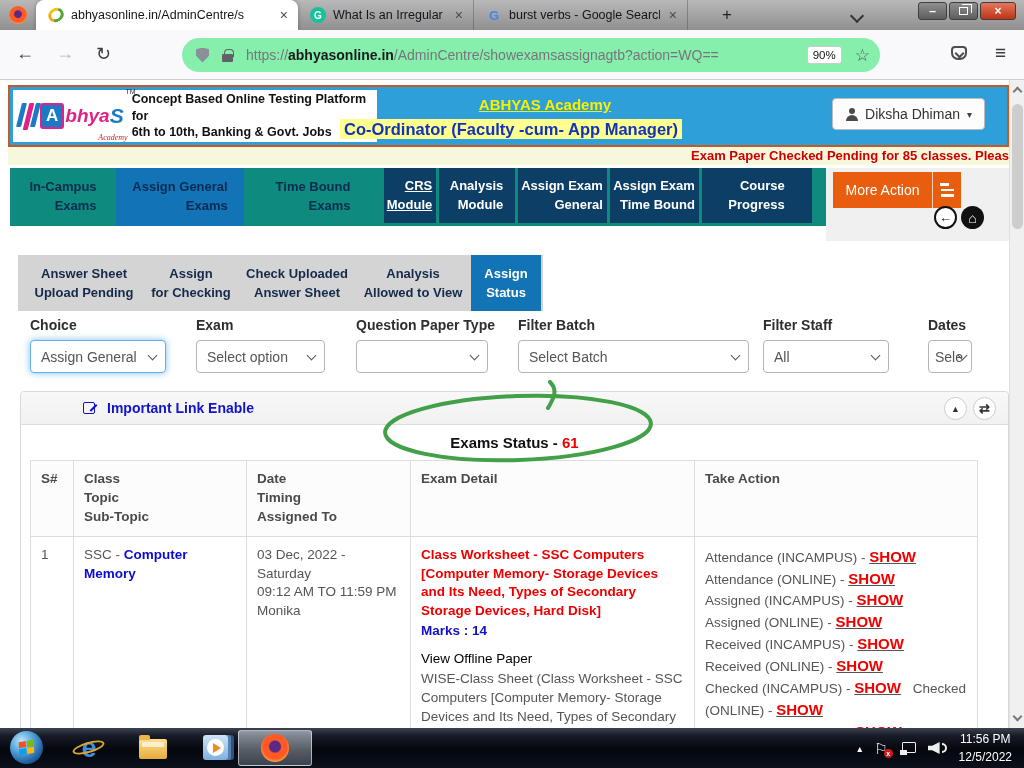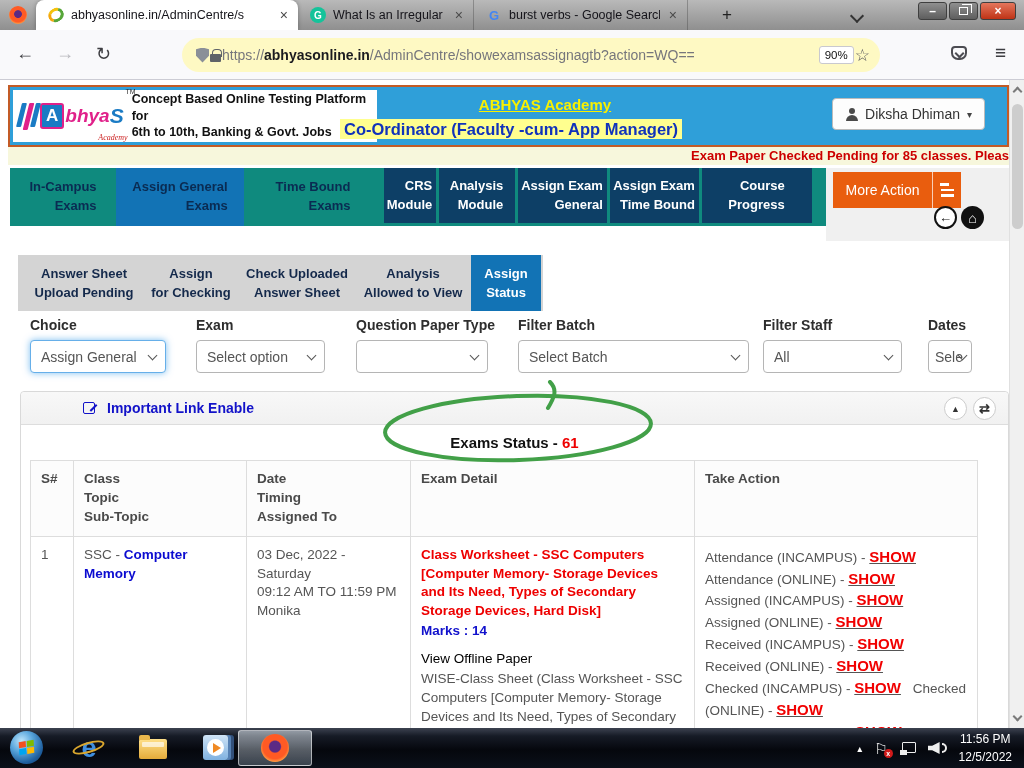--- a/index.html
+++ b/index.html
@@ -36,22 +36,22 @@
     display:flex; align-items:center; justify-content:center; line-height:1; }
   .win-btn.close { width:36px; background:linear-gradient(#e4765c,#bf3316); }
   .restore-glyph { width:9px; height:8px; border:1.5px solid #fff; position:relative; background:transparent; }
   .restore-glyph::before { content:""; position:absolute; left:2px; top:-4px; width:9px; height:8px;
     border:1.5px solid #fff; border-bottom:none; border-left:none; }
 
   
   .toolbar { position:absolute; left:0; top:30px; width:1024px; height:50px; background:#f9f9fb;
     border-bottom:1px solid #ccccd4; }
   .nav-glyph { position:absolute; top:13px; font-size:18px; color:#3e3e42; }
-  .url-bar { position:absolute; left:182px; top:8px; width:698px; height:34px; background:#fef9c3;
-    border-radius:17px; display:flex; align-items:center; padding:0 10px 0 14px; gap:1px; }
+  .url-bar { position:absolute; left:182px; top:8px; width:698px; height:34px; background:#86efac;
+    border-radius:17px; display:flex; align-items:center; padding:0 10px 0 14px; gap:13px; }
   .shield-icon { width:13px; height:15px; background:#8a8f98;
     clip-path:polygon(50% 0,100% 12%,100% 55%,50% 100%,0 55%,0 12%); }
   .lock-icon { width:11px; height:8px; background:#5f6368; border-radius:1px; position:relative; margin-top:5px; }
   .lock-icon::before { content:""; position:absolute; left:1.5px; top:-5px; width:8px; height:7px;
     border:1.5px solid #5f6368; border-bottom:none; border-radius:4px 4px 0 0; }
   .url-text { flex:1; font-size:14px; color:#76767c; white-space:nowrap; overflow:hidden; }
   .url-text b { color:#1b1b1f; font-weight:bold; }
   .zoom-badge { background:#fff; border:1px solid #c9c9cf; border-radius:3px; font-size:11.5px;
     color:#111; padding:2px 5px; }
   .star-glyph { font-size:17px; color:#55555c; }
@@ -101,21 +101,21 @@
 
   
   .nav-right-bg { position:absolute; left:826px; top:88px; width:183px; height:73px; background:#f0f0f0; }
   .nav-bar { position:absolute; left:10px; top:88px; width:816px; height:58px; background:#0f8a7e;
     display:flex; align-items:stretch; }
   .nav-item { display:flex; align-items:center; justify-content:center; text-align:right;
     font-size:13px; font-weight:bold; color:#0a2b52; white-space:pre-line; line-height:1.45; }
   .nav-bar > div:nth-of-type(1){ width:106px; }
   .nav-bar > div:nth-of-type(2){ width:128px; }
   .nav-bar > div:nth-of-type(3){ width:138px; }
-  .nav-bar > div:nth-of-type(4){ width:52px; }
+  .nav-bar > div:nth-of-type(4){ width:52px;text-decoration:underline; }
   .nav-bar > div:nth-of-type(5){ width:76px; }
   .nav-bar > div:nth-of-type(6){ width:89px; }
   .nav-bar > div:nth-of-type(7){ width:89px; }
   .nav-bar > div:nth-of-type(8){ width:110px; }
   .nav-item.active { background:#1273b5; }
   .nav-item.dark { background:#0d3f66; color:#fff; margin:0 1.5px 3px 1.5px; }
   .more-action { position:absolute; left:833px; top:92px; width:128px; height:36px; background:#e95d0e;
     color:#fff; display:flex; align-items:center; }
   .more-action .ma-label { flex:1; text-align:center; font-size:14px; }
   .ma-divider { width:1px; height:36px; background:#fff; opacity:.7; }
@@ -144,21 +144,21 @@
   .filter-label { font-size:14px; font-weight:bold; color:#2e2e2e; margin-bottom:7px; }
   .select-box { height:33px; background:#fff; border:1px solid #b5b5b5; border-radius:4px;
     display:flex; align-items:center; padding:0 20px 0 10px; font-size:14px; color:#555; position:relative; }
   .select-box .caret { position:absolute; right:9px; top:11px; width:7px; height:7px;
     border-right:1.5px solid #555; border-bottom:1.5px solid #555; transform:rotate(45deg); }
   .f-choice { left:30px; } .f-choice .select-box { width:136px; }
   .f-choice .select-box { border-color:#66afe9; box-shadow:0 0 7px rgba(82,168,236,.75); }
   .f-exam { left:196px; } .f-exam .select-box { width:129px; }
   .f-qpt { left:356px; } .f-qpt .select-box { width:132px; }
   .f-batch { left:518px; } .f-batch .select-box { width:231px; }
-  .f-staff { left:763px; } .f-staff .select-box { width:139px; }
+  .f-staff { left:763px; } .f-staff .select-box { width:126px; }
   .f-dates { left:928px; } .f-dates .select-box { width:44px; padding:0 14px 0 6px; }
   .f-dates .select-box .caret { right:5px; }
 
   
   .panel { position:absolute; left:20px; top:311px; width:989px; height:400px; background:#fff;
     border:1px solid #d9d9d9; border-radius:4px 4px 0 0; }
   .panel-header { height:33px; background:linear-gradient(#f8f8f8,#f1f1f1); border-bottom:1px solid #ddd;
     border-radius:4px 4px 0 0; position:relative; display:flex; align-items:center; }
   .panel-title { margin-left:62px; color:#1212c9; font-weight:bold; font-size:14px;
     display:flex; align-items:center; gap:12px; }

